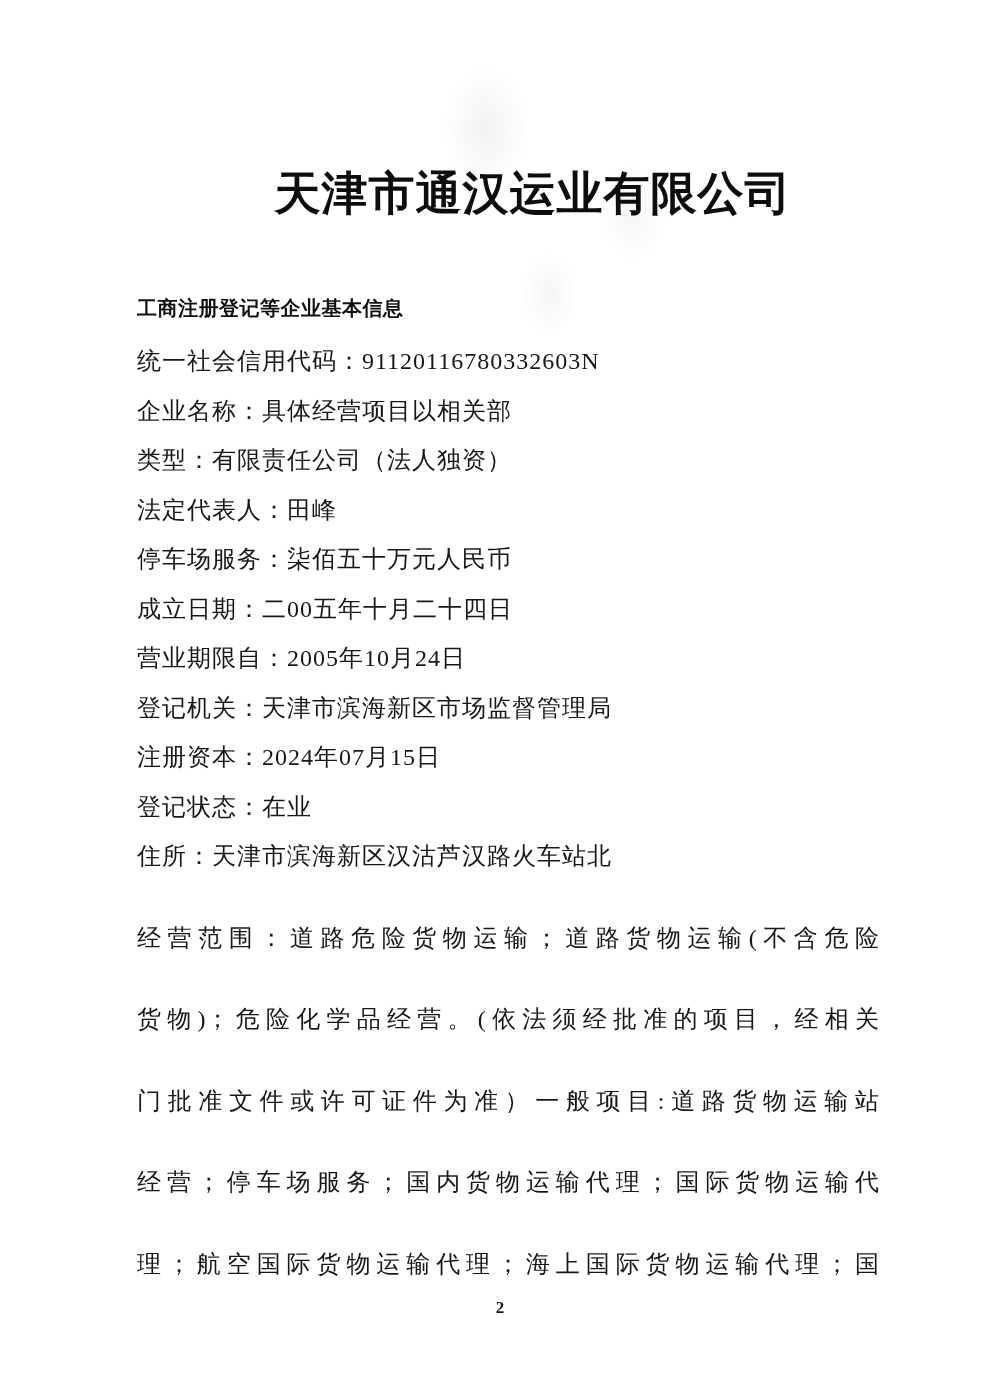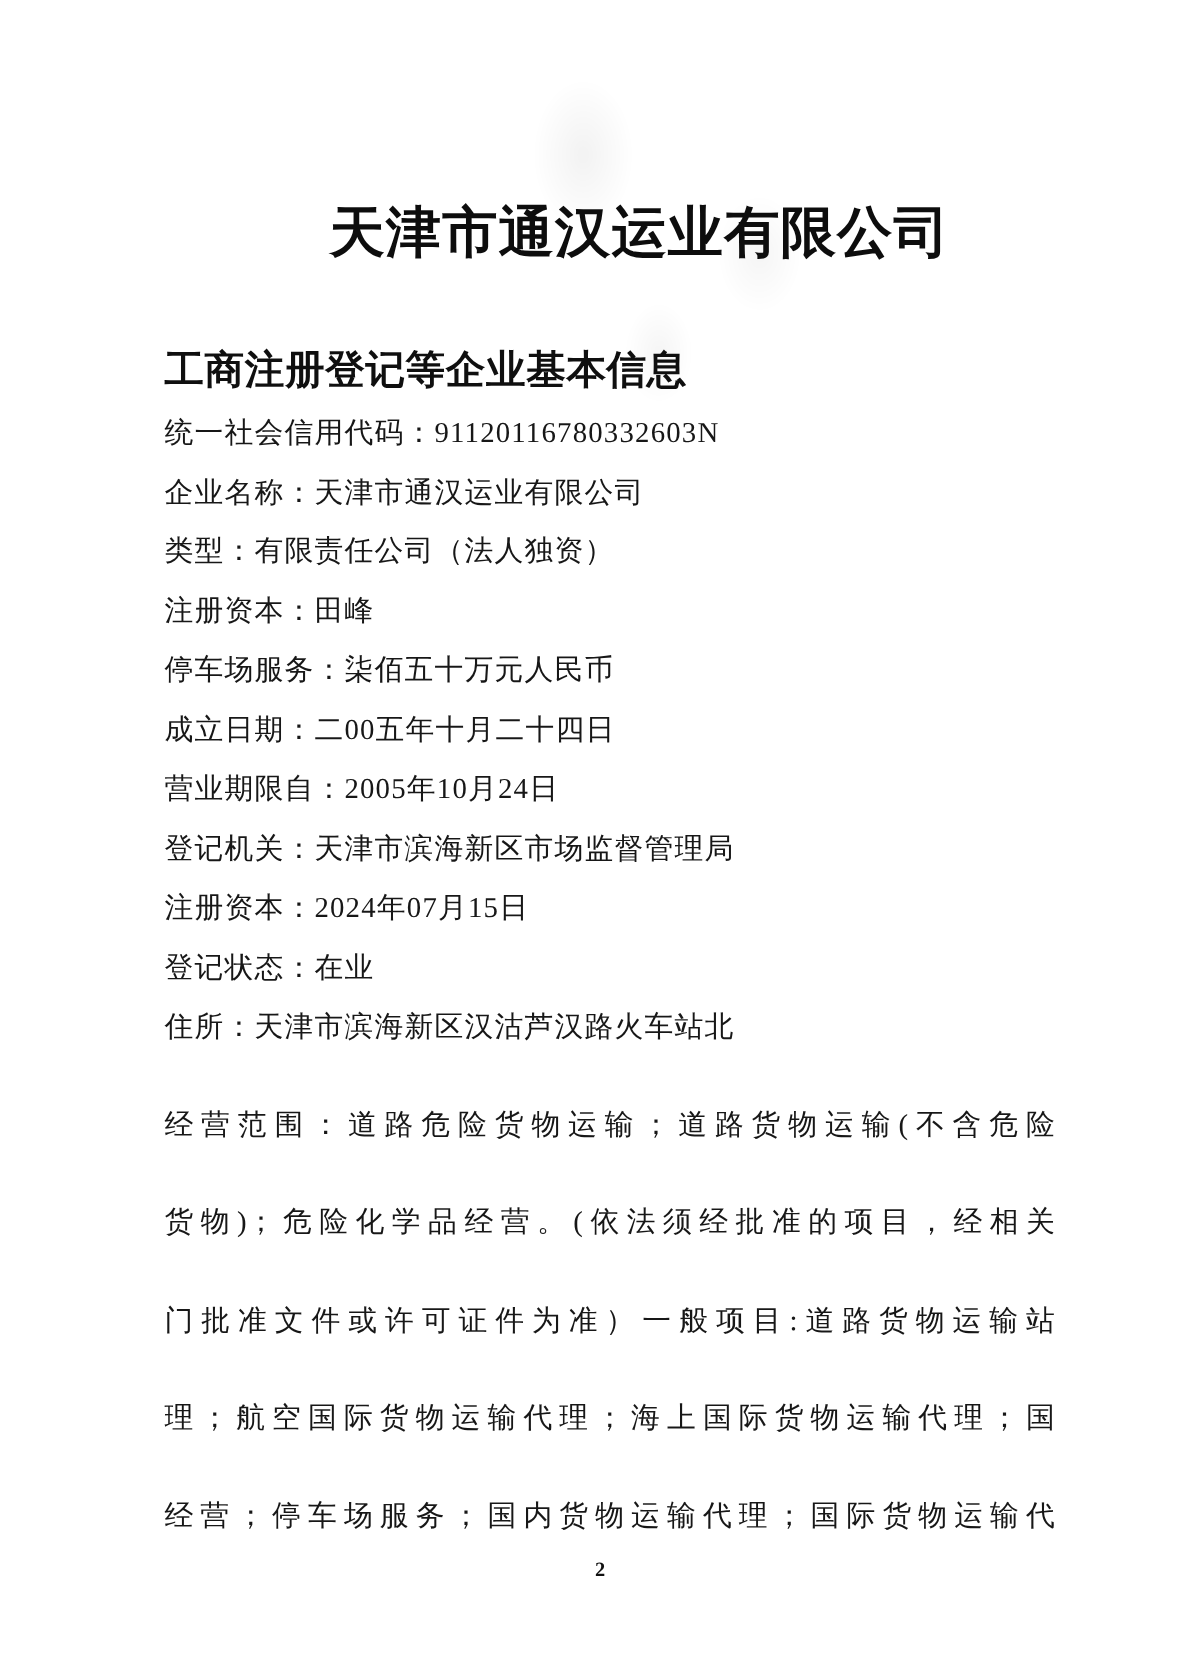--- a/index.html
+++ b/index.html
@@ -46,21 +46,21 @@
   }
   .doc-body {
     position: absolute;
     top: 290px;
     left: 137px;
     width: 742px;
   }
   .section-heading {
     font-family: "Liberation Sans", "DejaVu Sans", sans-serif;
     font-weight: bold;
-    font-size: 33px;
+    font-size: 20px;
     letter-spacing: 0.5px;
     color: #0f0f0f;
     height: 50px;
     line-height: 36px;
   }
   .line {
     font-size: 24px;
     letter-spacing: 1px;
     height: 49.5px;
     line-height: 42px;
@@ -90,32 +90,32 @@
 
 <div class="page">
   <div class="scan-noise"></div>
 
   <div class="doc-title">天津市通汉运业有限公司</div>
 
   <div class="doc-body">
     <div class="section-heading">工商注册登记等企业基本信息</div>
 
     <div class="line">统一社会信用代码：91120116780332603N</div>
-    <div class="line">企业名称：天津市通汉运业有限公司</div>
+    <div class="line">企业名称：具体经营项目以相关部</div>
     <div class="line">类型：有限责任公司（法人独资）</div>
-    <div class="line">注册资本：田峰</div>
+    <div class="line">法定代表人：田峰</div>
     <div class="line">停车场服务：柒佰五十万元人民币</div>
     <div class="line">成立日期：二00五年十月二十四日</div>
     <div class="line">营业期限自：2005年10月24日</div>
     <div class="line">登记机关：天津市滨海新区市场监督管理局</div>
     <div class="line">注册资本：2024年07月15日</div>
     <div class="line">登记状态：在业</div>
     <div class="line">住所：天津市滨海新区汉沽芦汉路火车站北</div>
 
     <div class="line justify">经营范围：道路危险货物运输；道路货物运输(不含危险</div>
     <div class="line justify">货物)；危险化学品经营。(依法须经批准的项目，经相关</div>
     <div class="line justify">门批准文件或许可证件为准）一般项目:道路货物运输站</div>
+    <div class="line justify">经营；停车场服务；国内货物运输代理；国际货物运输代</div>
     <div class="line justify">理；航空国际货物运输代理；海上国际货物运输代理；国</div>
-    <div class="line justify">经营；停车场服务；国内货物运输代理；国际货物运输代</div>
   </div>
 
   <div class="page-number">2</div>
 </div>
 
 </body></html>

